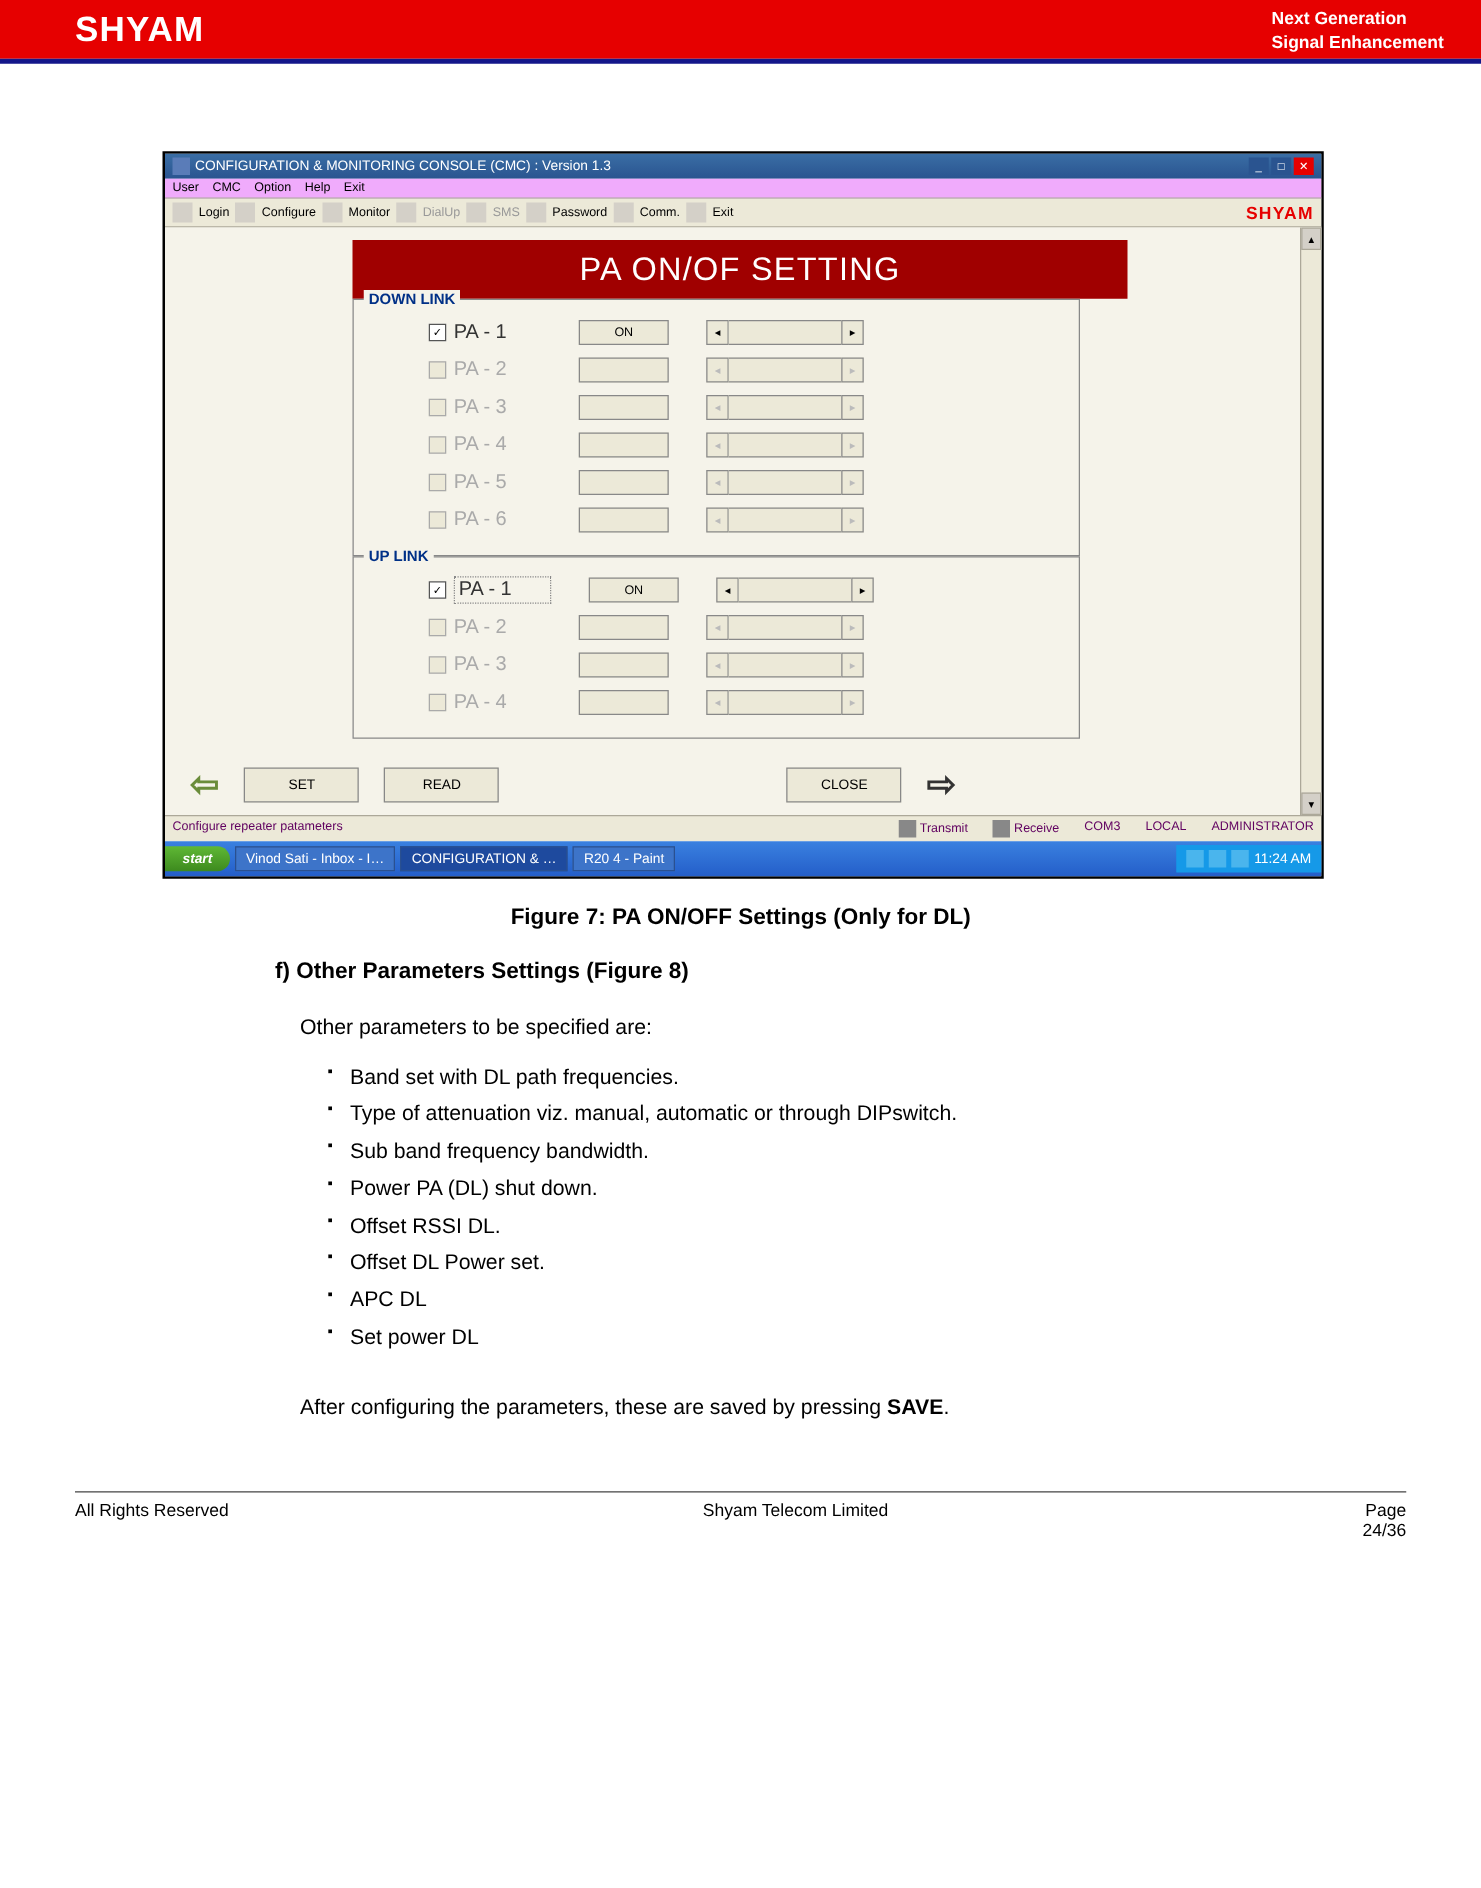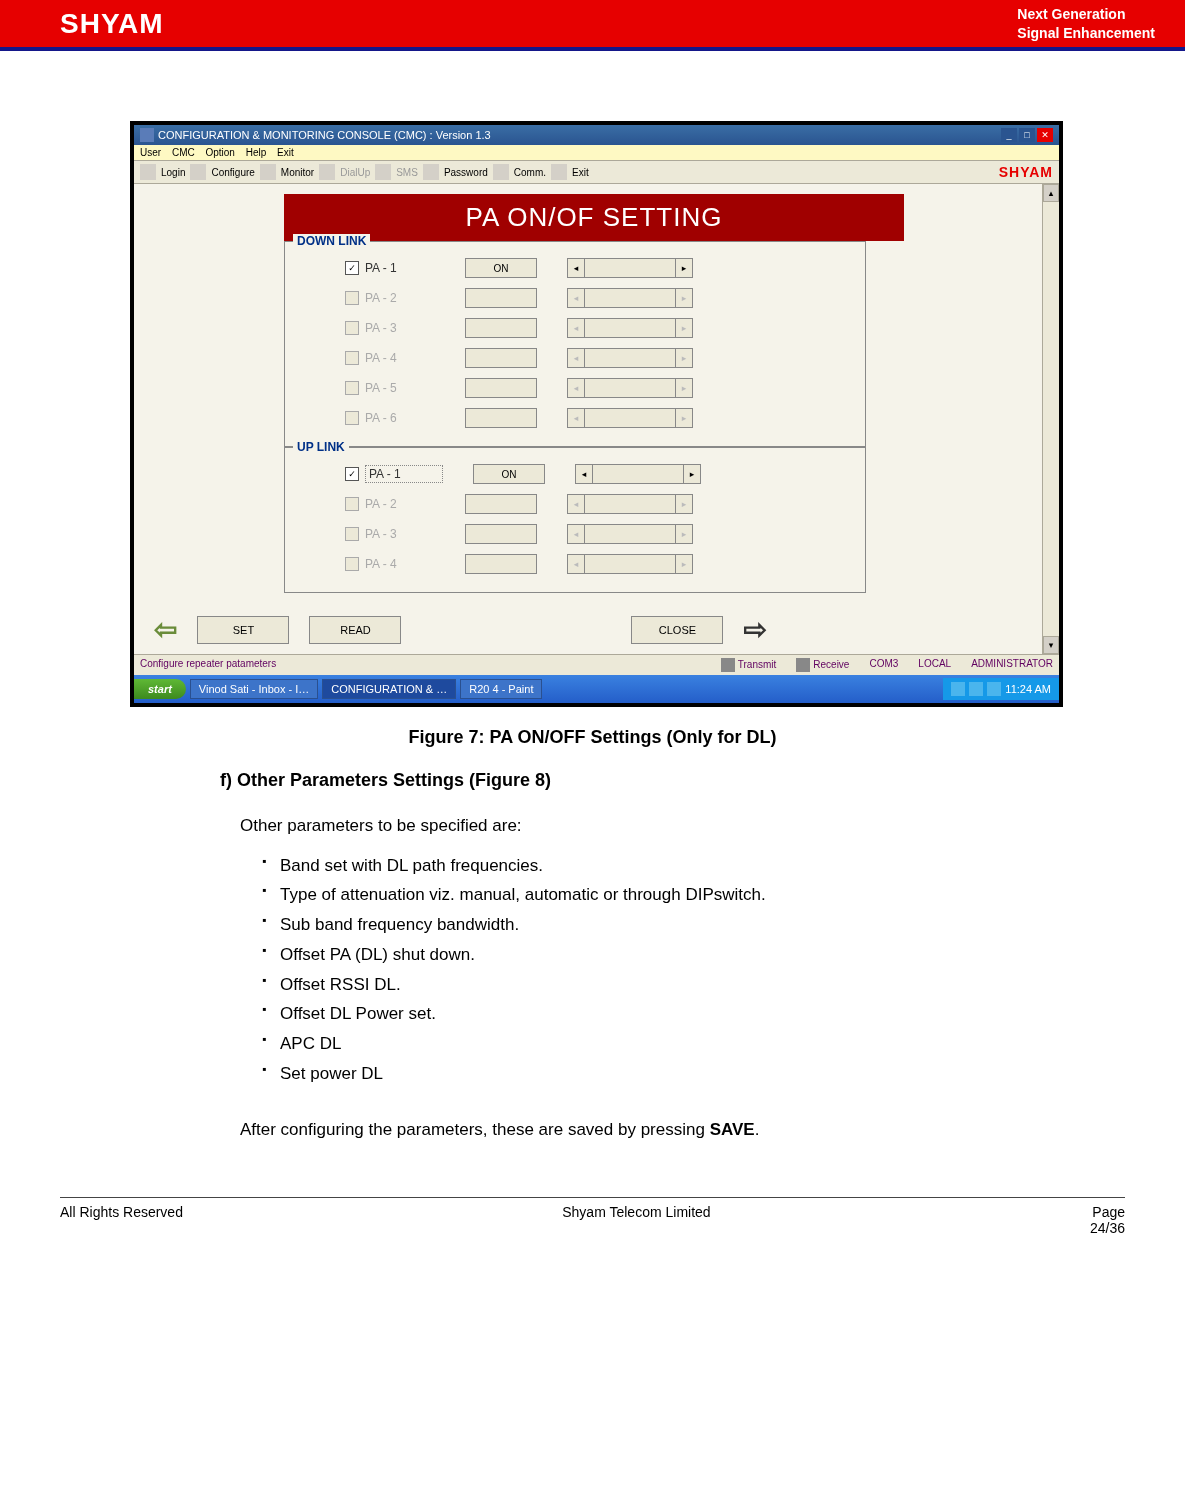--- a/index.html
+++ b/index.html
@@ -1,44 +1,44 @@
 <!DOCTYPE html>
 <html><head>
 <meta charset="utf-8">
 <style>
 body{margin:0;font-family:Arial,sans-serif;background:#fff;width:1185px}
 .header{background:#e60000;color:#fff;height:47px;display:flex;align-items:center;justify-content:space-between;padding:0 30px 0 60px}
 .logo{font-family:Arial Black,sans-serif;font-weight:900;font-size:28px;letter-spacing:1px}
 .tagline{font-size:14px;font-weight:bold;line-height:1.3}
 .bluebar{height:4px;background:#14178a}
 .page{padding:70px 130px 20px 130px}
-.screenshot{border:4px solid #000000;width:925px;margin:0 auto;font-size:11px}
+.screenshot{border:2px solid #000000;width:925px;margin:0 auto;font-size:11px}
 .titlebar{background:linear-gradient(#3a6ea5,#2a5490);color:#fff;padding:3px 6px;display:flex;align-items:center;justify-content:space-between}
 .titlebar-icons{display:flex;gap:2px}
 .tb-ic{width:16px;height:14px;background:#2a5490;color:#fff;font-size:9px;display:flex;align-items:center;justify-content:center}
 .tb-ic.close{background:#e60000}
 .ticon{width:14px;height:14px;background:#5a7cb8;margin-right:4px}
-.menubar{background:#fef9c3;padding:2px 6px;font-size:10px;border-bottom:1px solid #aca899}
+.menubar{background:#f0abfc;padding:2px 6px;font-size:10px;border-bottom:1px solid #aca899}
 .menubar span{margin-right:8px}
 .toolbar{background:#ece9d8;padding:3px 6px;display:flex;align-items:center;gap:3px;border-bottom:1px solid #aca899}
 .tool-ic{width:16px;height:16px;background:#d4d0c8;display:inline-block;flex-shrink:0}
 .tool-txt{font-size:10px;margin:0 2px}
 .tool-txt.dim{color:#999}
 .shyam-r{margin-left:auto;color:#e60000;font-weight:900;font-size:14px;letter-spacing:1px}
 .content{background:#f5f3ea;display:flex;position:relative}
 .scroll{width:16px;background:#ece9d8;border-left:1px solid #aca899;position:relative}
 .scroll-btn{height:16px;background:#d4d0c8;border:1px solid #aca899;font-size:9px;display:flex;align-items:center;justify-content:center}
 .inner{flex:1;padding:10px 20px 0 150px}
 .banner{background:#a00000;color:#fff;font-size:26px;letter-spacing:1px;padding:8px 0;text-align:center;width:620px}
 .fieldset{border:1px solid #888;padding:8px 20px 10px 60px;width:500px;position:relative}
 .legend{position:absolute;top:-8px;left:8px;background:#f5f3ea;padding:0 4px;color:#003087;font-weight:bold;font-size:12px}
 .row{display:flex;align-items:center;margin:6px 0;height:24px}
 .chk{width:12px;height:12px;border:1px solid #555;background:#fff;margin-right:6px;display:flex;align-items:center;justify-content:center;font-size:9px}
 .chk.dis{background:#ece9d8;border-color:#aaa}
-.lbl{width:70px;font-size:12px;color:#333}
+.lbl{width:70px;font-size:16px;color:#333}
 .lbl.dis{color:#aaa}
 .lbl.dot{border:1px dotted #888;padding:1px 3px}
 .statusbox{width:70px;height:18px;border:1px solid #888;background:#ece9d8;margin:0 30px;font-size:10px;display:flex;align-items:center;justify-content:center}
 .slider{display:flex;align-items:center}
 .sbtn{width:16px;height:18px;border:1px solid #888;background:#ece9d8;font-size:9px;display:flex;align-items:center;justify-content:center}
 .sbtn.dis{color:#bbb}
 .strack{width:90px;height:18px;border-top:1px solid #888;border-bottom:1px solid #888;background:#ece9d8}
 .btnrow{display:flex;align-items:center;margin:20px 0 8px -130px;gap:20px}
 .arrow{font-size:28px;font-weight:bold;color:#333}
 .arrow.g{color:#6a8c3a}
@@ -264,21 +264,21 @@
 </div>
 </div>
 
 <div class="caption">Figure 7: PA ON/OFF Settings (Only for DL)</div>
 <div class="section">f) Other Parameters Settings (Figure 8)</div>
 <div class="body">Other parameters to be specified are:</div>
 <ul class="bul" id="bul">
       <li>Band set with DL path frequencies.</li>
       <li>Type of attenuation viz. manual, automatic or through DIPswitch.</li>
       <li>Sub band frequency bandwidth.</li>
-      <li>Offset PA (DL) shut down.</li>
+      <li>Power PA (DL) shut down.</li>
       <li>Offset RSSI DL.</li>
       <li>Offset DL Power set.</li>
       <li>APC DL</li>
       <li>Set power DL</li>
     </ul>
 <div class="body" style="margin-top:28px"><span>After configuring the parameters, these are saved by pressing </span><b>SAVE</b><span>.</span></div>
 </div>
 
 <div class="footer">
 <div>All Rights Reserved</div>

